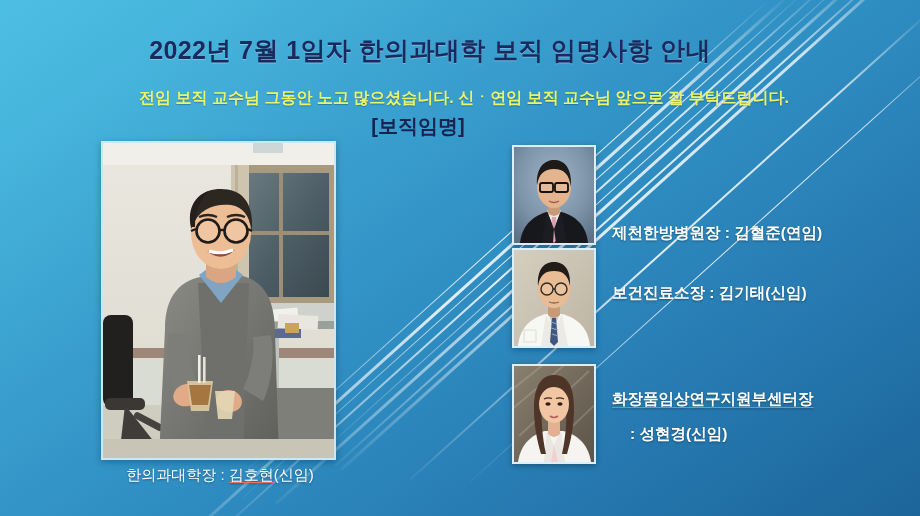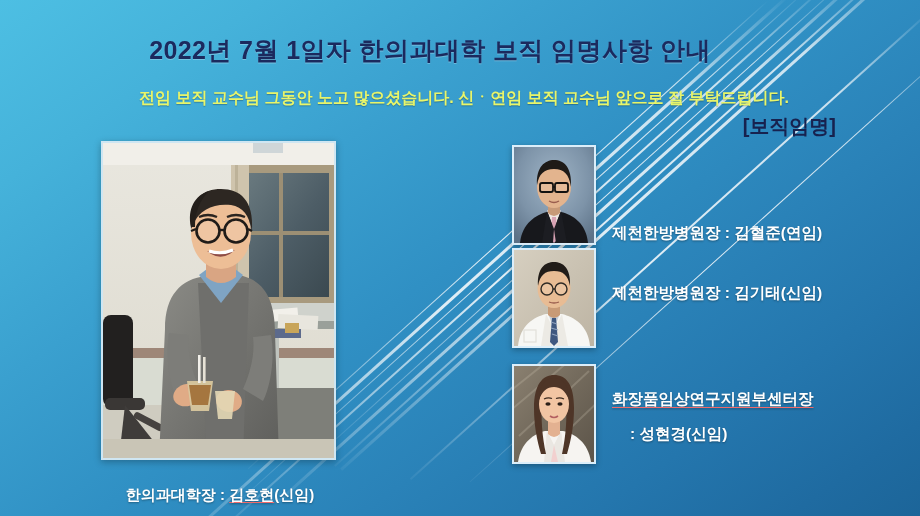--- a/index.html
+++ b/index.html
@@ -68,21 +68,21 @@
     font-weight: bold;
     color: #e8f56a;
     text-shadow: 0 1px 1px rgba(0,0,0,0.25);
     white-space: nowrap;
   }
   .section-label {
     position: absolute;
     top: 113px;
     left: 0;
     width: 836px;
-    text-align: right;
+    text-align: center;
     font-size: 20px;
     font-weight: bold;
     color: #17224f;
     white-space: nowrap;
   }
 
   
   .main-photo {
     position: absolute;
     left: 101px;
@@ -96,25 +96,24 @@
   }
   .main-photo svg { display: block; width: 100%; height: 100%; }
 
   .main-caption {
     position: absolute;
     top: 466px;
     left: 60px;
     width: 320px;
     text-align: center;
     font-size: 15px;
-    font-weight: bold;
+    font-weight: normal;
     color: #ffffff;
     white-space: nowrap;
     text-shadow: 0 1px 2px rgba(0,0,0,0.35);
-    margin-top: 20px;
   }
   .main-caption .uline {
     text-decoration: underline;
     text-decoration-color: #f06a6a;
     text-underline-offset: 2px;
   }
 
   
   .portrait {
     position: absolute;
@@ -337,21 +336,21 @@
 
       <path d="M24 36 C23 18 31 12 40 12 C49 12 57 18 56 36 C54 25 49 21 40 21 C31 21 26 25 24 36 Z" fill="#211c18"></path>
 
       <circle cx="33" cy="39" r="6" fill="rgba(255,255,255,0.12)" stroke="#2e2a25" stroke-width="1.4"></circle>
       <circle cx="47" cy="39" r="6" fill="rgba(255,255,255,0.12)" stroke="#2e2a25" stroke-width="1.4"></circle>
       <line x1="39" y1="39" x2="41" y2="39" stroke="#2e2a25" stroke-width="1.3"></line>
 
       <path d="M35 52 q5 2 10 0" stroke="#9a5e4e" stroke-width="1.3" fill="none"></path>
     </svg>
   </div>
-  <div class="role r2">제천한방병원장 : 김기태(신임)</div>
+  <div class="role r2">보건진료소장 : 김기태(신임)</div>
 
   <div class="portrait p3">
     <svg viewBox="0 0 80 96" preserveAspectRatio="xMidYMid slice">
       <defs>
         <linearGradient id="bg3" x1="0" y1="0" x2="1" y2="1">
           <stop offset="0%" stop-color="#8a8070"></stop>
           <stop offset="45%" stop-color="#746b5d"></stop>
           <stop offset="100%" stop-color="#5c5449"></stop>
         </linearGradient>
       </defs>

